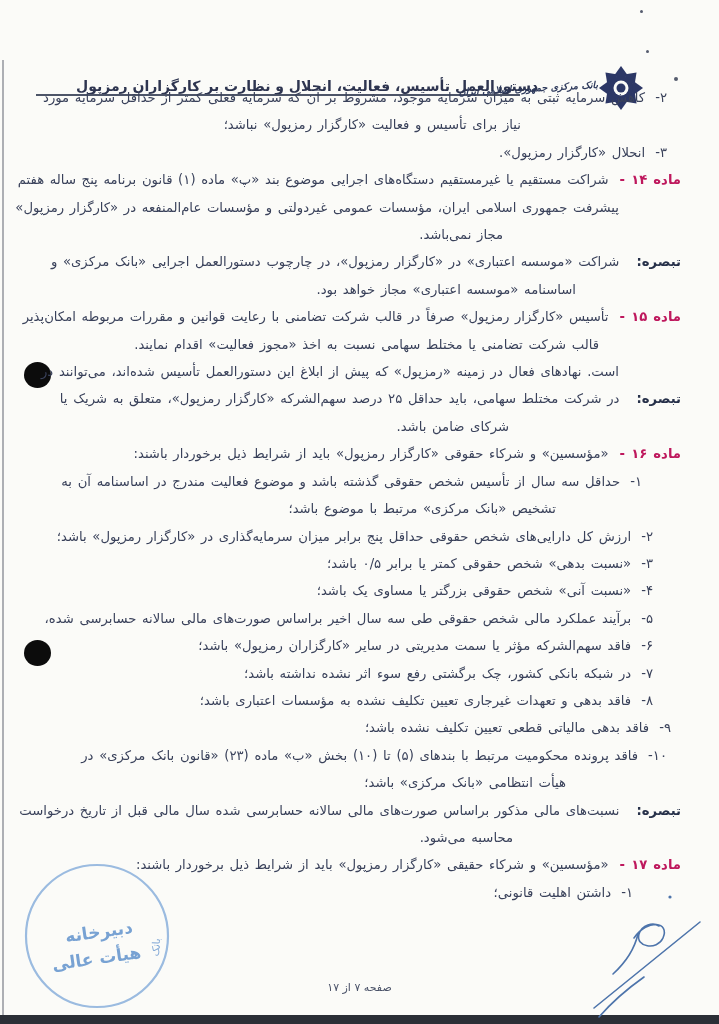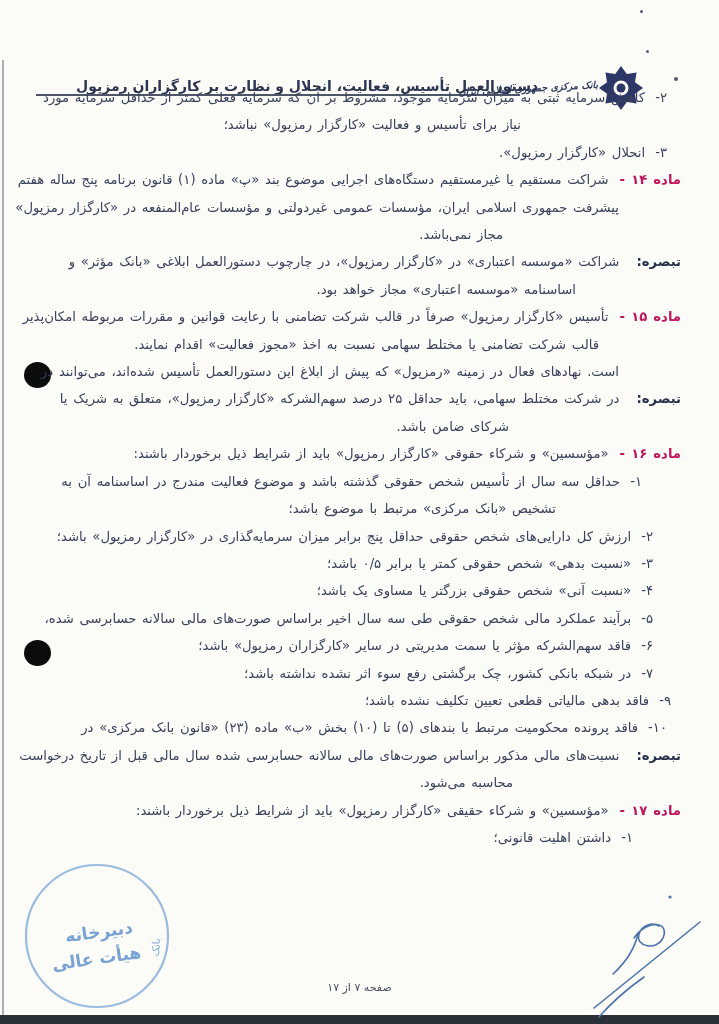--- a/index.html
+++ b/index.html
@@ -101,21 +101,21 @@
       <div class="line" style="margin-right:14px;"><span class="lbl-num">۳-</span><span>انحلال «کارگزار رمزپول».</span></div>
     </div>
 
     <div>
       <div class="line"><span class="lbl-made">ماده ۱۴ -</span><span>شراکت مستقیم یا غیرمستقیم دستگاه‌های اجرایی موضوع بند «پ» ماده (۱) قانون برنامه پنج ساله هفتم</span></div>
       <div class="line" style="margin-right:62px;">پیشرفت جمهوری اسلامی ایران، مؤسسات عمومی غیردولتی و مؤسسات عام‌المنفعه در «کارگزار رمزپول»</div>
       <div class="line" style="margin-right:178px;">مجاز نمی‌باشد.</div>
     </div>
 
     <div>
-      <div class="line"><span class="lbl-tab">تبصره:</span><span>شراکت «موسسه اعتباری» در «کارگزار رمزپول»، در چارچوب دستورالعمل ابلاغی «بانک مؤثر» و</span></div>
+      <div class="line"><span class="lbl-tab">تبصره:</span><span>شراکت «موسسه اعتباری» در «کارگزار رمزپول»، در چارچوب دستورالعمل اجرایی «بانک مرکزی» و</span></div>
       <div class="line" style="margin-right:105px;">اساسنامه «موسسه اعتباری» مجاز خواهد بود.</div>
     </div>
 
     <div>
       <div class="line"><span class="lbl-made">ماده ۱۵ -</span><span>تأسیس «کارگزار رمزپول» صرفاً در قالب شرکت تضامنی با رعایت قوانین و مقررات مربوطه امکان‌پذیر</span></div>
       <div class="line" style="margin-right:82px;">قالب شرکت تضامنی یا مختلط سهامی نسبت به اخذ «مجوز فعالیت» اقدام نمایند.</div>
       <div class="line" style="margin-right:62px;">است. نهادهای فعال در زمینه «رمزپول» که پیش از ابلاغ این دستورالعمل تأسیس شده‌اند، می‌توانند در</div>
     </div>
 
     <div>
@@ -149,27 +149,31 @@
     </div>
 
     <div>
       <div class="line" style="margin-right:28px;"><span class="lbl-num">۶-</span><span>فاقد سهم‌الشرکه مؤثر یا سمت مدیریتی در سایر «کارگزاران رمزپول» باشد؛</span></div>
     </div>
 
     <div>
       <div class="line" style="margin-right:28px;"><span class="lbl-num">۷-</span><span>در شبکه بانکی کشور، چک برگشتی رفع سوء اثر نشده نداشته باشد؛</span></div>
     </div>
 
+    <div>
+      <div class="line" style="margin-right:28px;"><span class="lbl-num">۸-</span><span>فاقد بدهی و تعهدات غیرجاری تعیین تکلیف نشده به مؤسسات اعتباری باشد؛</span></div>
+    </div>
 
     <div>
       <div class="line" style="margin-right:10px;"><span class="lbl-num">۹-</span><span>فاقد بدهی مالیاتی قطعی تعیین تکلیف نشده باشد؛</span></div>
     </div>
 
     <div>
       <div class="line" style="margin-right:14px;"><span class="lbl-num">۱۰-</span><span>فاقد پرونده محکومیت مرتبط با بندهای (۵) تا (۱۰) بخش «ب» ماده (۲۳) «قانون بانک مرکزی» در</span></div>
+      <div class="line" style="margin-right:115px;">هیأت انتظامی «بانک مرکزی» باشد؛</div>
     </div>
 
     <div>
       <div class="line"><span class="lbl-tab">تبصره:</span><span>نسبت‌های مالی مذکور براساس صورت‌های مالی سالانه حسابرسی شده سال مالی قبل از تاریخ درخواست</span></div>
       <div class="line" style="margin-right:168px;">محاسبه می‌شود.</div>
     </div>
 
     <div>
       <div class="line"><span class="lbl-made">ماده ۱۷ -</span><span>«مؤسسین» و شرکاء حقیقی «کارگزار رمزپول» باید از شرایط ذیل برخوردار باشند:</span></div>
     </div>

